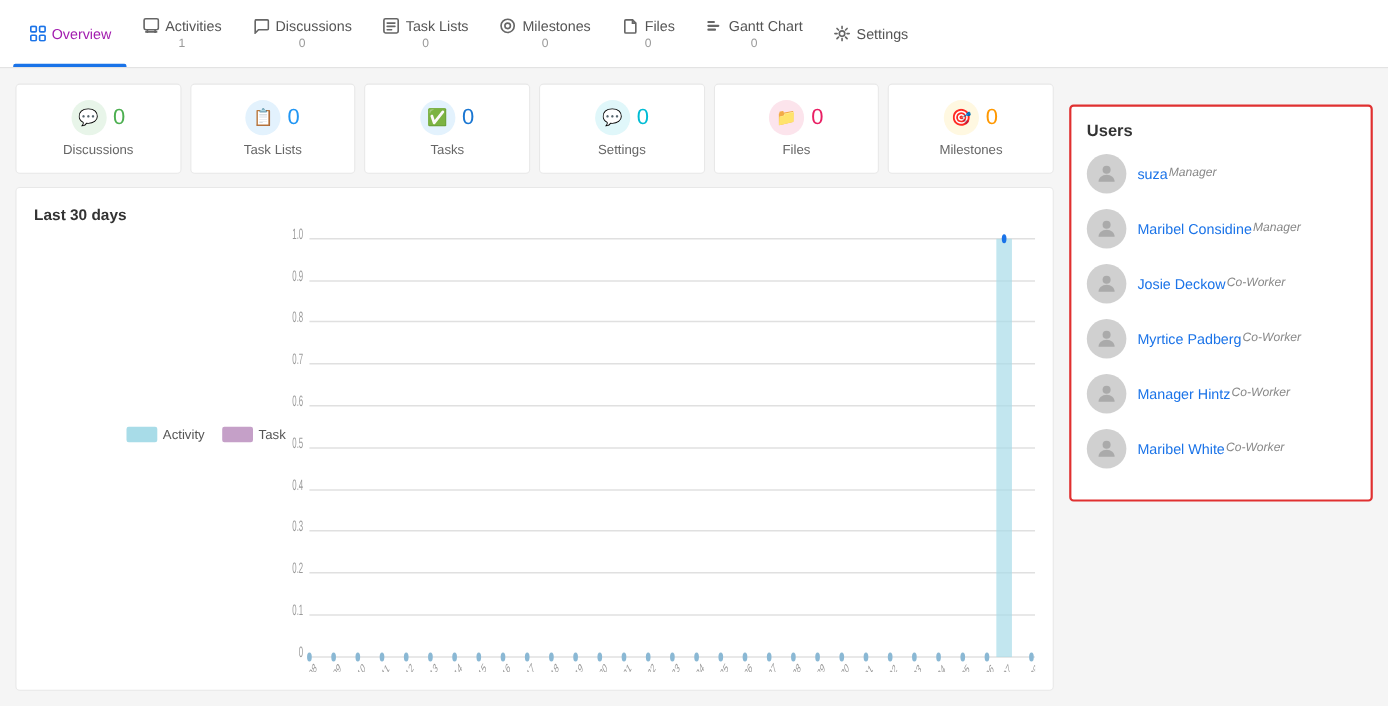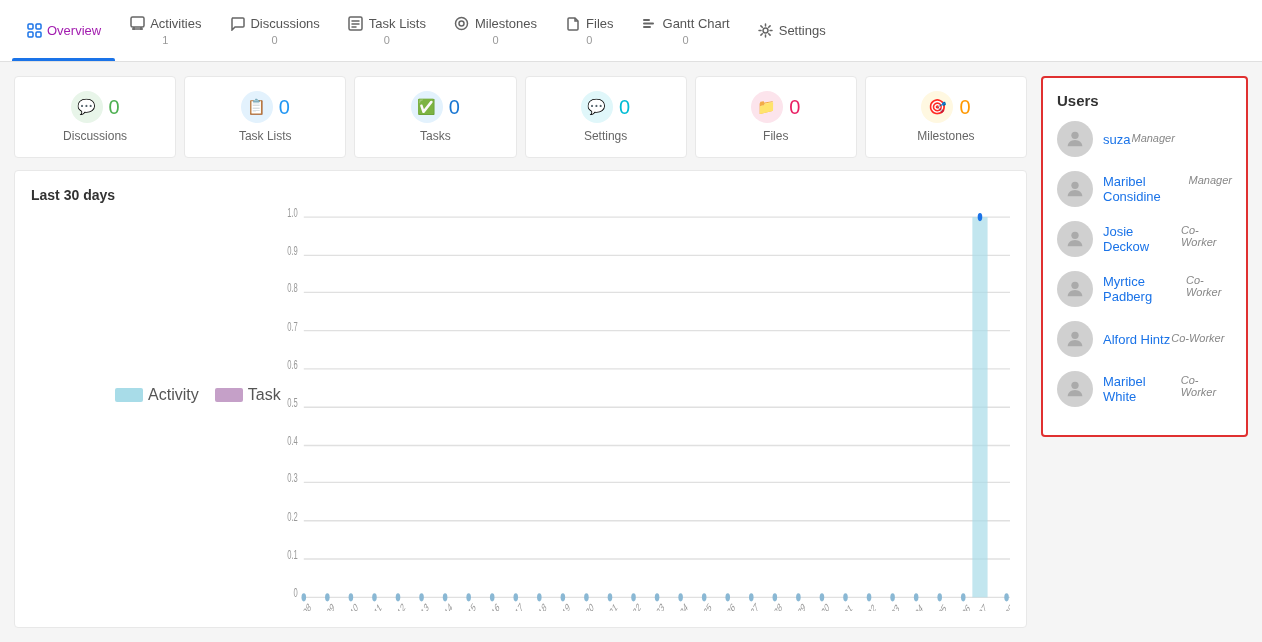--- a/index.html
+++ b/index.html
@@ -82,36 +82,37 @@
     .chart-panel {
       background: #fff;
       border: 1px solid #e8e8e8;
       border-radius: 4px;
       padding: 16px;
       flex: 1;
       display: flex;
     }
     .chart-title { font-size: 14px; font-weight: 600; color: #333; margin-bottom: 10px; }
     .chart-legend { display: flex; gap: 16px; margin-bottom: 8px; align-items: center; }
-    .legend-item { display: flex; align-items: center; gap: 5px; font-size: 16px; color: #555; }
+    .legend-item { display: flex; align-items: center; gap: 5px; font-size: 12px; color: #555; }
     .legend-color { width: 28px; height: 14px; border-radius: 2px; }
     .chart-area { flex: 1; position: relative; }
 
     
     .chart-svg { width: 100%; height: 100%; }
 
     
     .users-panel {
-      width: 207px;
+      width: 276px;
       background: #fff;
       border: 2px solid #e03030;
       border-radius: 4px;
       padding: 14px;
       flex-shrink: 0;
       align-self: flex-start;
+      margin-top: 19px;
     }
     .users-title { font-size: 15px; font-weight: 600; color: #333; margin-bottom: 12px; }
     .user-item {
       display: flex;
       align-items: center;
       gap: 10px;
       margin-bottom: 14px;
       cursor: pointer;
     }
     .user-avatar {
@@ -474,21 +475,21 @@
     </div>
 
     <div class="user-item">
       <div class="user-avatar">
         <svg viewBox="0 0 24 24" xmlns="http://www.w3.org/2000/svg">
             <circle cx="12" cy="8" r="4" fill="#aaa"></circle>
             <path d="M4 20c0-4 3.6-7 8-7s8 3 8 7" fill="#aaa"></path>
           </svg>
       </div>
       <div class="user-info">
-        <span class="user-name">Alford Hintz</span>
+        <span class="user-name">Manager Hintz</span>
         <span class="user-role">Co-Worker</span>
       </div>
     </div>
 
     <div class="user-item">
       <div class="user-avatar">
         <svg viewBox="0 0 24 24" xmlns="http://www.w3.org/2000/svg">
             <circle cx="12" cy="8" r="4" fill="#aaa"></circle>
             <path d="M4 20c0-4 3.6-7 8-7s8 3 8 7" fill="#aaa"></path>
           </svg>

